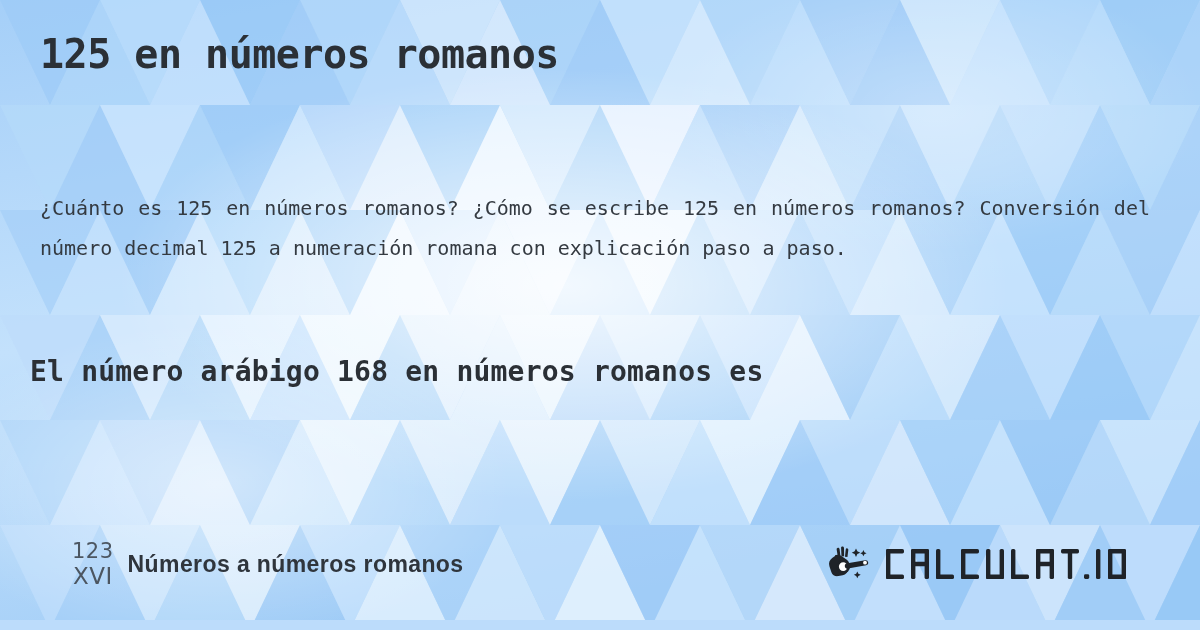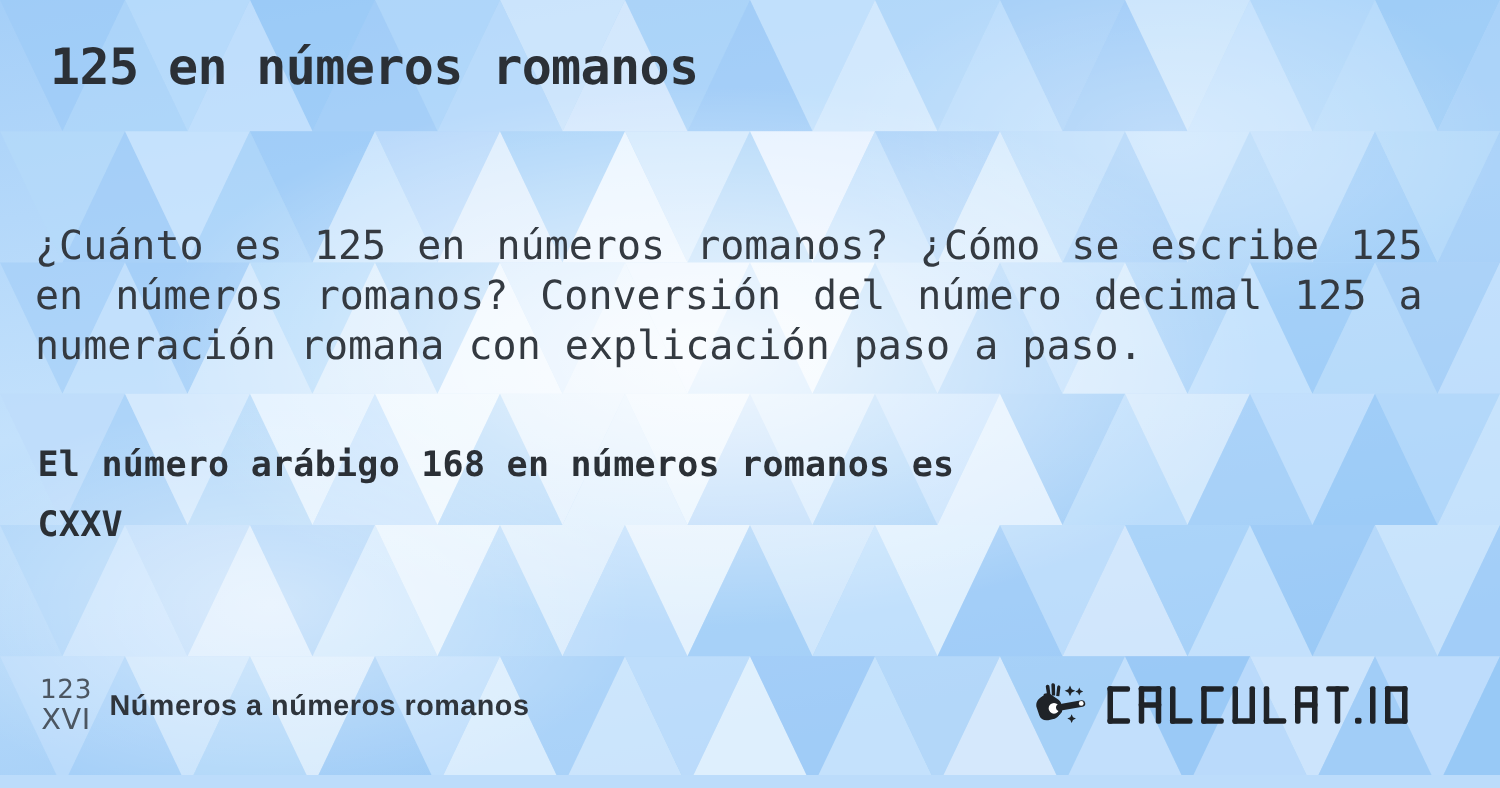--- a/index.html
+++ b/index.html
@@ -73,23 +73,23 @@
     color: #2b3036;
     white-space: nowrap;
   }
 
   
   #intro {
     position: absolute;
     left: 28px;
     top: 176px;
     width: 1110px;
-    margin: 0;
+    margin: 12px;
     font-family: "DejaVu Sans Mono", "Liberation Mono", monospace;
-    font-size: 32px;
+    font-size: 20px;
     line-height: 40px;
     font-weight: 400;
     color: #343a41;
     text-align: justify;
     text-justify: inter-word;
   }
   #intro .lastline { text-align: left; }
 
   
   #answer {
@@ -128,20 +128,21 @@
   }
 
   #numeral-icon {
     display: flex;
     flex-direction: column;
     align-items: center;
     justify-content: center;
     line-height: 1;
     font-family: "DejaVu Sans", "Liberation Sans", sans-serif;
     color: #4c5661;
+    margin-left: 40px;
   }
   #numeral-icon .arabic {
     font-size: 21px;
     font-weight: 400;
     letter-spacing: 0.5px;
     padding-bottom: 1px;
   }
   #numeral-icon .roman {
     font-size: 23px;
     font-weight: 400;
@@ -343,21 +344,20 @@
     <h1 id="page-title">125 en números romanos</h1>
 
     <p id="intro">
       <span>¿Cuánto es 125 en números romanos? ¿Cómo se escribe 125 en</span>
       <span>números romanos? Conversión del número decimal 125 a</span>
       <span class="lastline">numeración romana con explicación paso a paso.</span>
     </p>
 
     <p id="answer">
       <span>El número arábigo 168 en números romanos es</span>
-      <span class="roman">CXXV</span>
     </p>
 
     <div id="footer">
 
       <div id="footer-brand">
         <div id="numeral-icon">
           <span class="arabic">123</span>
           <span class="roman">XVI</span>
         </div>
         <div id="footer-text">Números a números romanos</div>

